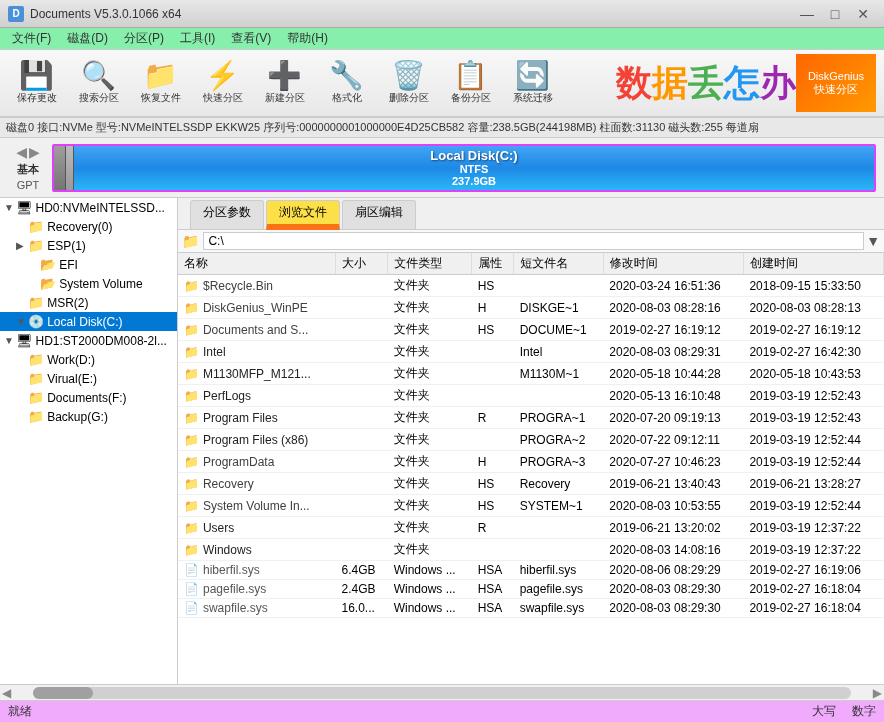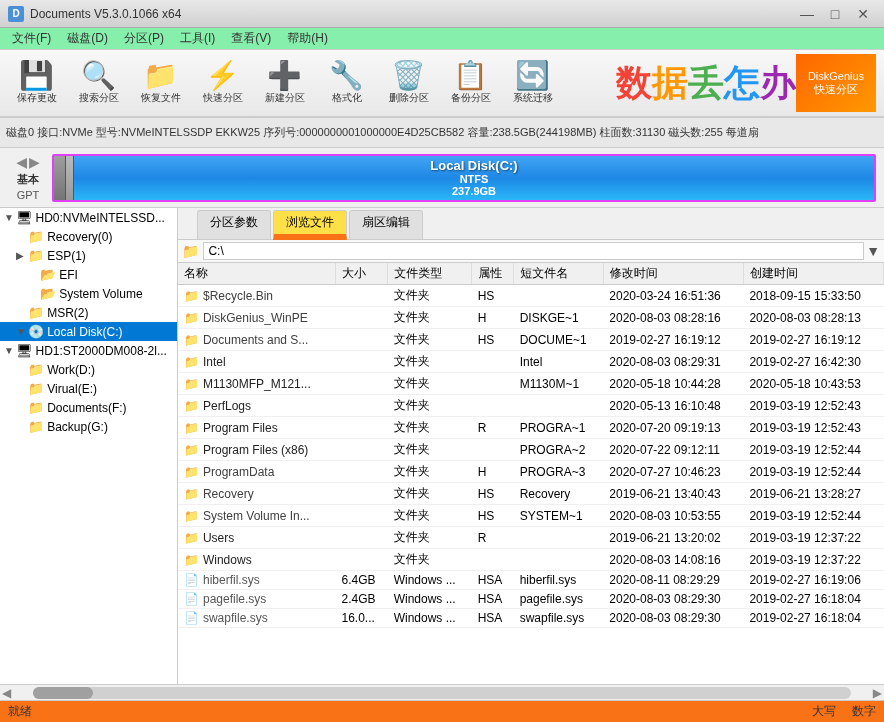--- a/index.html
+++ b/index.html
@@ -83,21 +83,21 @@
       display: flex;
       align-items: center;
       writing-mode: horizontal-tb;
       max-width: 80px;
       text-align: center;
     }
 
     
     .disk-info-bar {
       background: #e8e8e8;
-      height: 30px;
+      height: 20px;
       display: flex;
       align-items: center;
       padding: 0 6px;
       font-size: 11px;
       color: #333;
       border-bottom: 1px solid #ccc;
       white-space: nowrap;
       overflow: hidden;
     }
 
@@ -177,21 +177,21 @@
       flex-direction: column;
       background: white;
       overflow: hidden;
     }
 
     
     .tabs-bar {
       display: flex;
       background: #f0f0f0;
       border-bottom: 1px solid #ccc;
-      padding: 2px 19px 0;
+      padding: 2px 12px 0;
     }
     .tab {
       padding: 3px 12px;
       cursor: pointer;
       border: 1px solid #ccc;
       border-bottom: none;
       background: #e0e0e0;
       font-size: 12px;
       margin-right: 2px;
       border-radius: 3px 3px 0 0;
@@ -233,21 +233,21 @@
     .file-table td {
       padding: 2px 6px;
       border-bottom: 1px solid #f0f0f0;
       white-space: nowrap;
     }
     .file-icon { margin-right: 4px; }
 
     
     .status-bar {
       height: 22px;
-      background: #f97316;
+      background: #f0abfc;
       border-top: 1px solid #ccc;
       display: flex;
       align-items: center;
       padding: 0 8px;
       font-size: 12px;
       color: #333;
     }
     .status-left { flex: 1; }
     .status-right { display: flex; gap: 16px; }
 
@@ -605,21 +605,21 @@
     <td></td>
     <td>2020-08-03 14:08:16</td>
     <td>2019-03-19 12:37:22</td>
   </tr>
               <tr>
     <td class="color-gray"><span class="file-icon">📄</span>hiberfil.sys</td>
     <td>6.4GB</td>
     <td>Windows ...</td>
     <td>HSA</td>
     <td>hiberfil.sys</td>
-    <td>2020-08-11 08:29:29</td>
+    <td>2020-08-06 08:29:29</td>
     <td>2019-02-27 16:19:06</td>
   </tr>
               <tr>
     <td class="color-gray"><span class="file-icon">📄</span>pagefile.sys</td>
     <td>2.4GB</td>
     <td>Windows ...</td>
     <td>HSA</td>
     <td>pagefile.sys</td>
     <td>2020-08-03 08:29:30</td>
     <td>2019-02-27 16:18:04</td>

